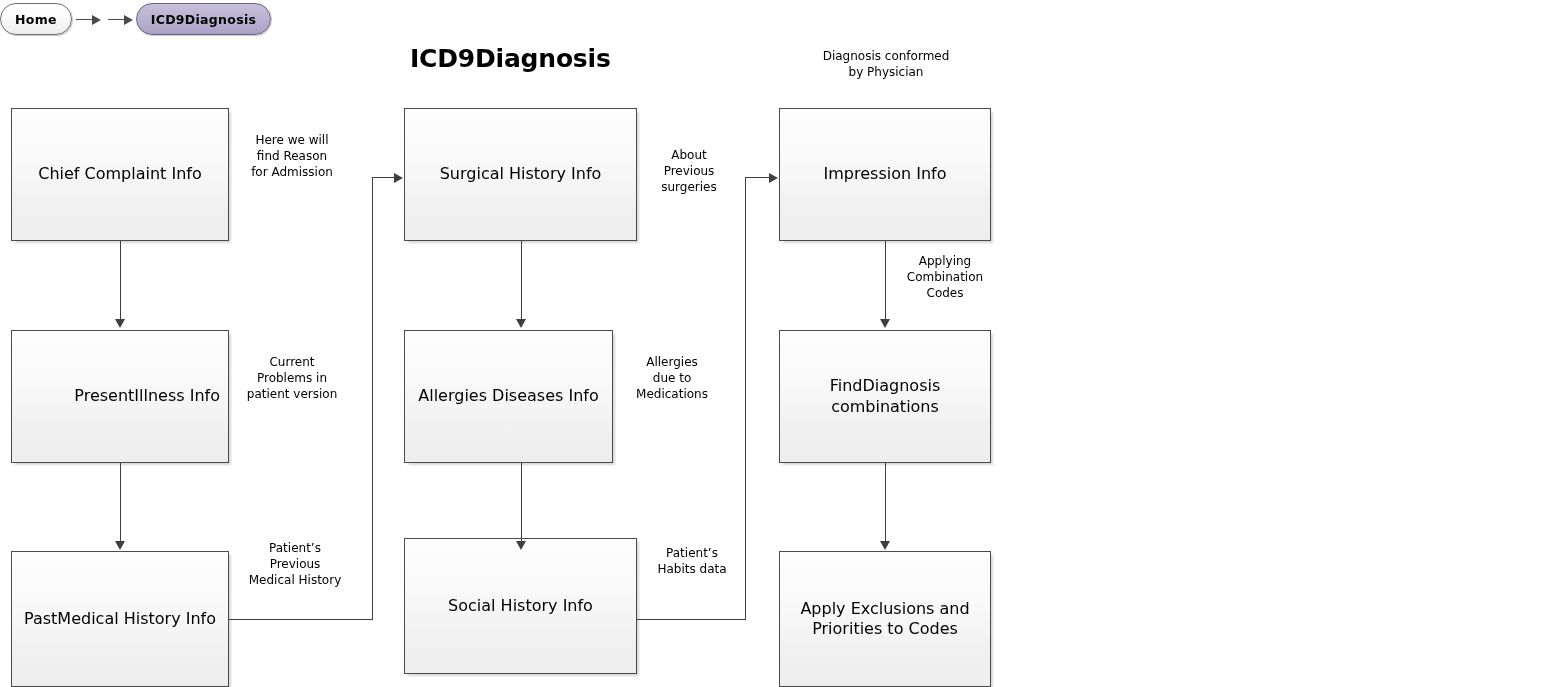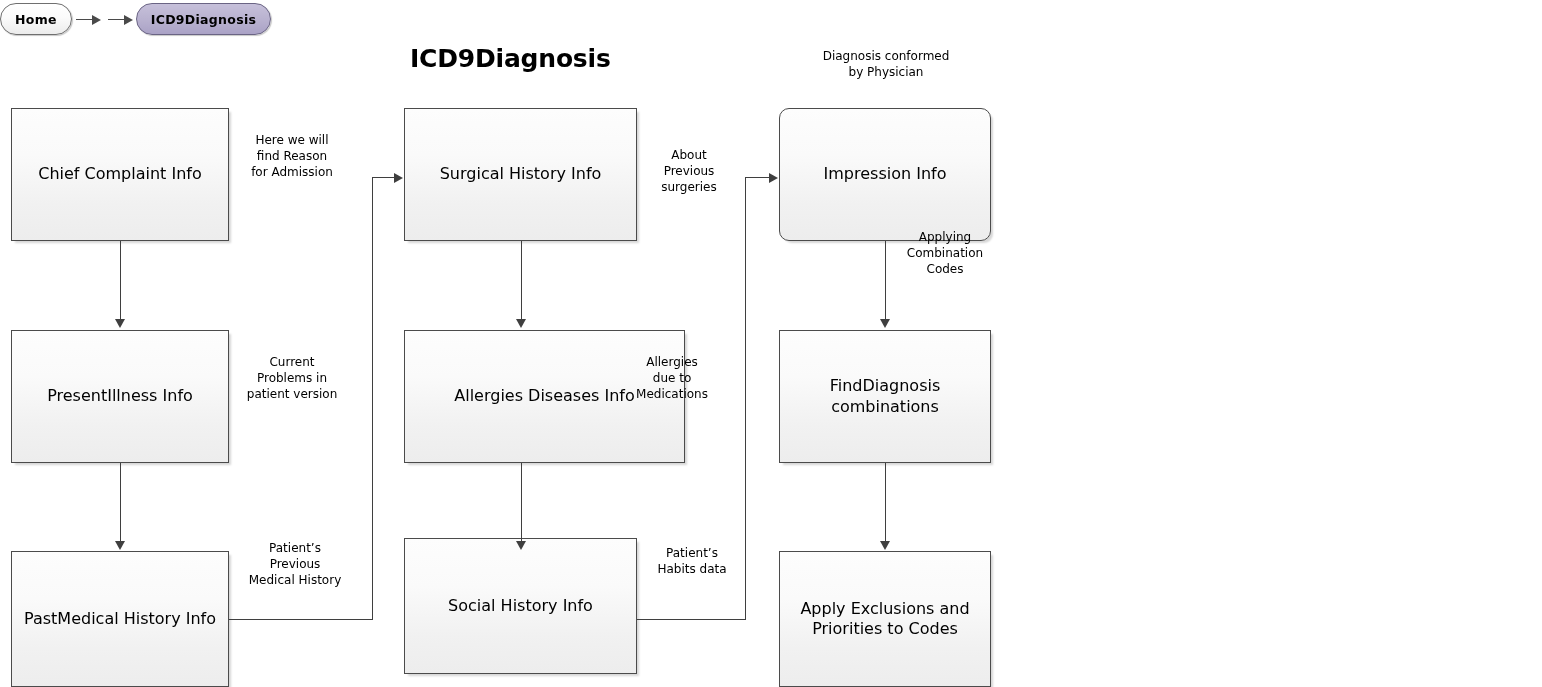--- a/index.html
+++ b/index.html
@@ -154,41 +154,41 @@
     <span>ICD9Diagnosis</span>
   </div>
 </div>
 
 <div id="page-title">ICD9Diagnosis</div>
 
 <div class="node" style="left:11px; top:108px; width:218px; height:133px;">
   <span>Chief Complaint Info</span>
 </div>
 
-<div class="node" style="left:11px; top:330px; width:218px; height:133px;">
+<div class="node" style="left:11px; top:330px; width:218px; height:133px;justify-content:flex-end;">
   <span>PresentIllness Info</span>
 </div>
 
 <div class="node" style="left:11px; top:551px; width:218px; height:136px;">
   <span>PastMedical History Info</span>
 </div>
 
 <div class="node" style="left:404px; top:108px; width:233px; height:133px;">
   <span>Surgical History Info</span>
 </div>
 
-<div class="node" style="left:404px; top:330px; width:281px; height:133px;">
+<div class="node" style="left:404px; top:330px; width:209px; height:133px;">
   <span>Allergies Diseases Info</span>
 </div>
 
 <div class="node" style="left:404px; top:538px; width:233px; height:136px;">
   <span>Social History Info</span>
 </div>
 
-<div class="node" style="left:779px; top:108px; width:212px; height:133px;border-radius:10px;">
+<div class="node" style="left:779px; top:108px; width:212px; height:133px;">
   <span>Impression Info</span>
 </div>
 
 <div class="node" style="left:779px; top:330px; width:212px; height:133px;">
   <span>FindDiagnosis combinations</span>
 </div>
 
 <div class="node" style="left:779px; top:551px; width:212px; height:136px;align-items:center;">
   <span>Apply Exclusions and Priorities to Codes</span>
 </div>
@@ -212,21 +212,21 @@
 <div class="edge-label" style="left:619px; top:355px; width:106px;">Allergies
 due to
 Medications</div>
 
 <div class="edge-label" style="left:641px; top:546px; width:102px;">Patient’s
 Habits data</div>
 
 <div class="edge-label" style="left:795px; top:49px; width:182px;">Diagnosis conformed
 by Physician</div>
 
-<div class="edge-label" style="left:891px; top:230px; width:108px;">Applying
+<div class="edge-label" style="left:891px; top:254px; width:108px;">Applying
 Combination
 Codes</div>
 
 <div class="conn-v" style="left:119.5px; top:241px; height:80px;"></div>
 <div class="arrow-down" style="left:115px; top:319px;"></div>
 
 <div class="conn-v" style="left:119.5px; top:463px; height:80px;"></div>
 <div class="arrow-down" style="left:115px; top:541px;"></div>
 
 <div class="conn-h" style="left:229px; top:619px; width:144px;"></div>

